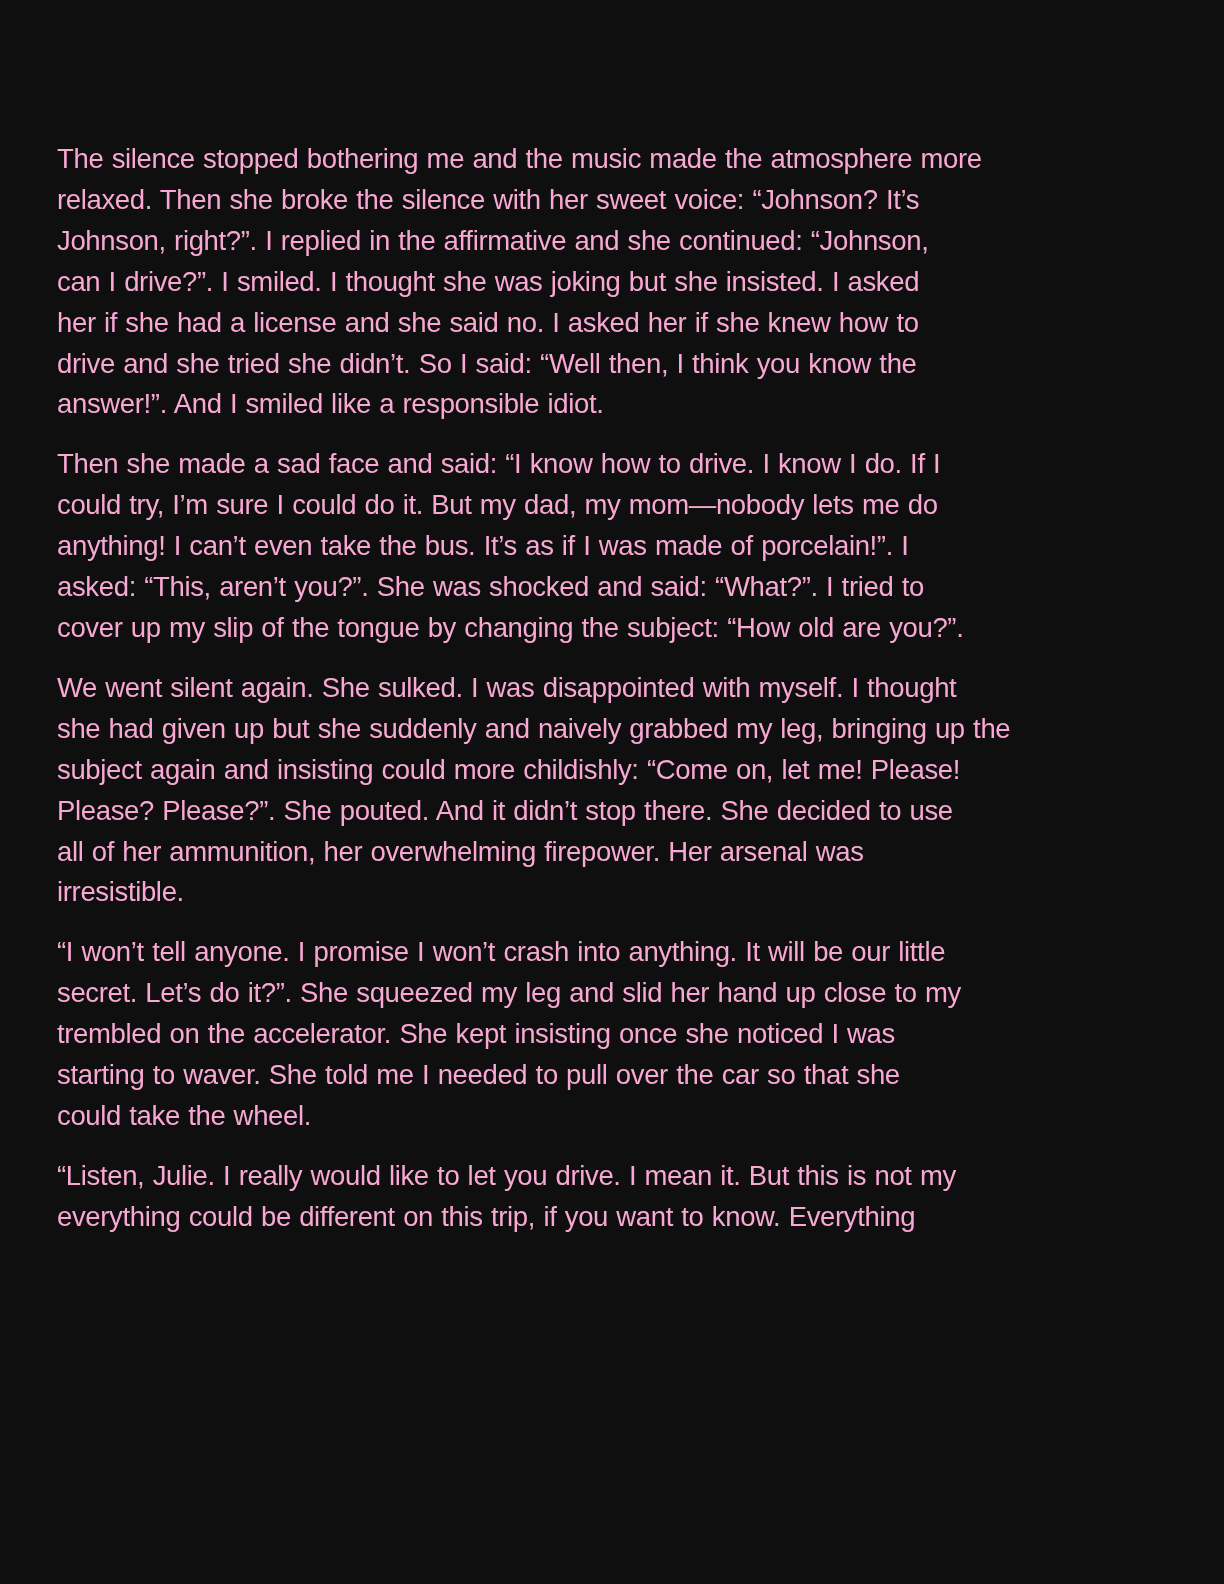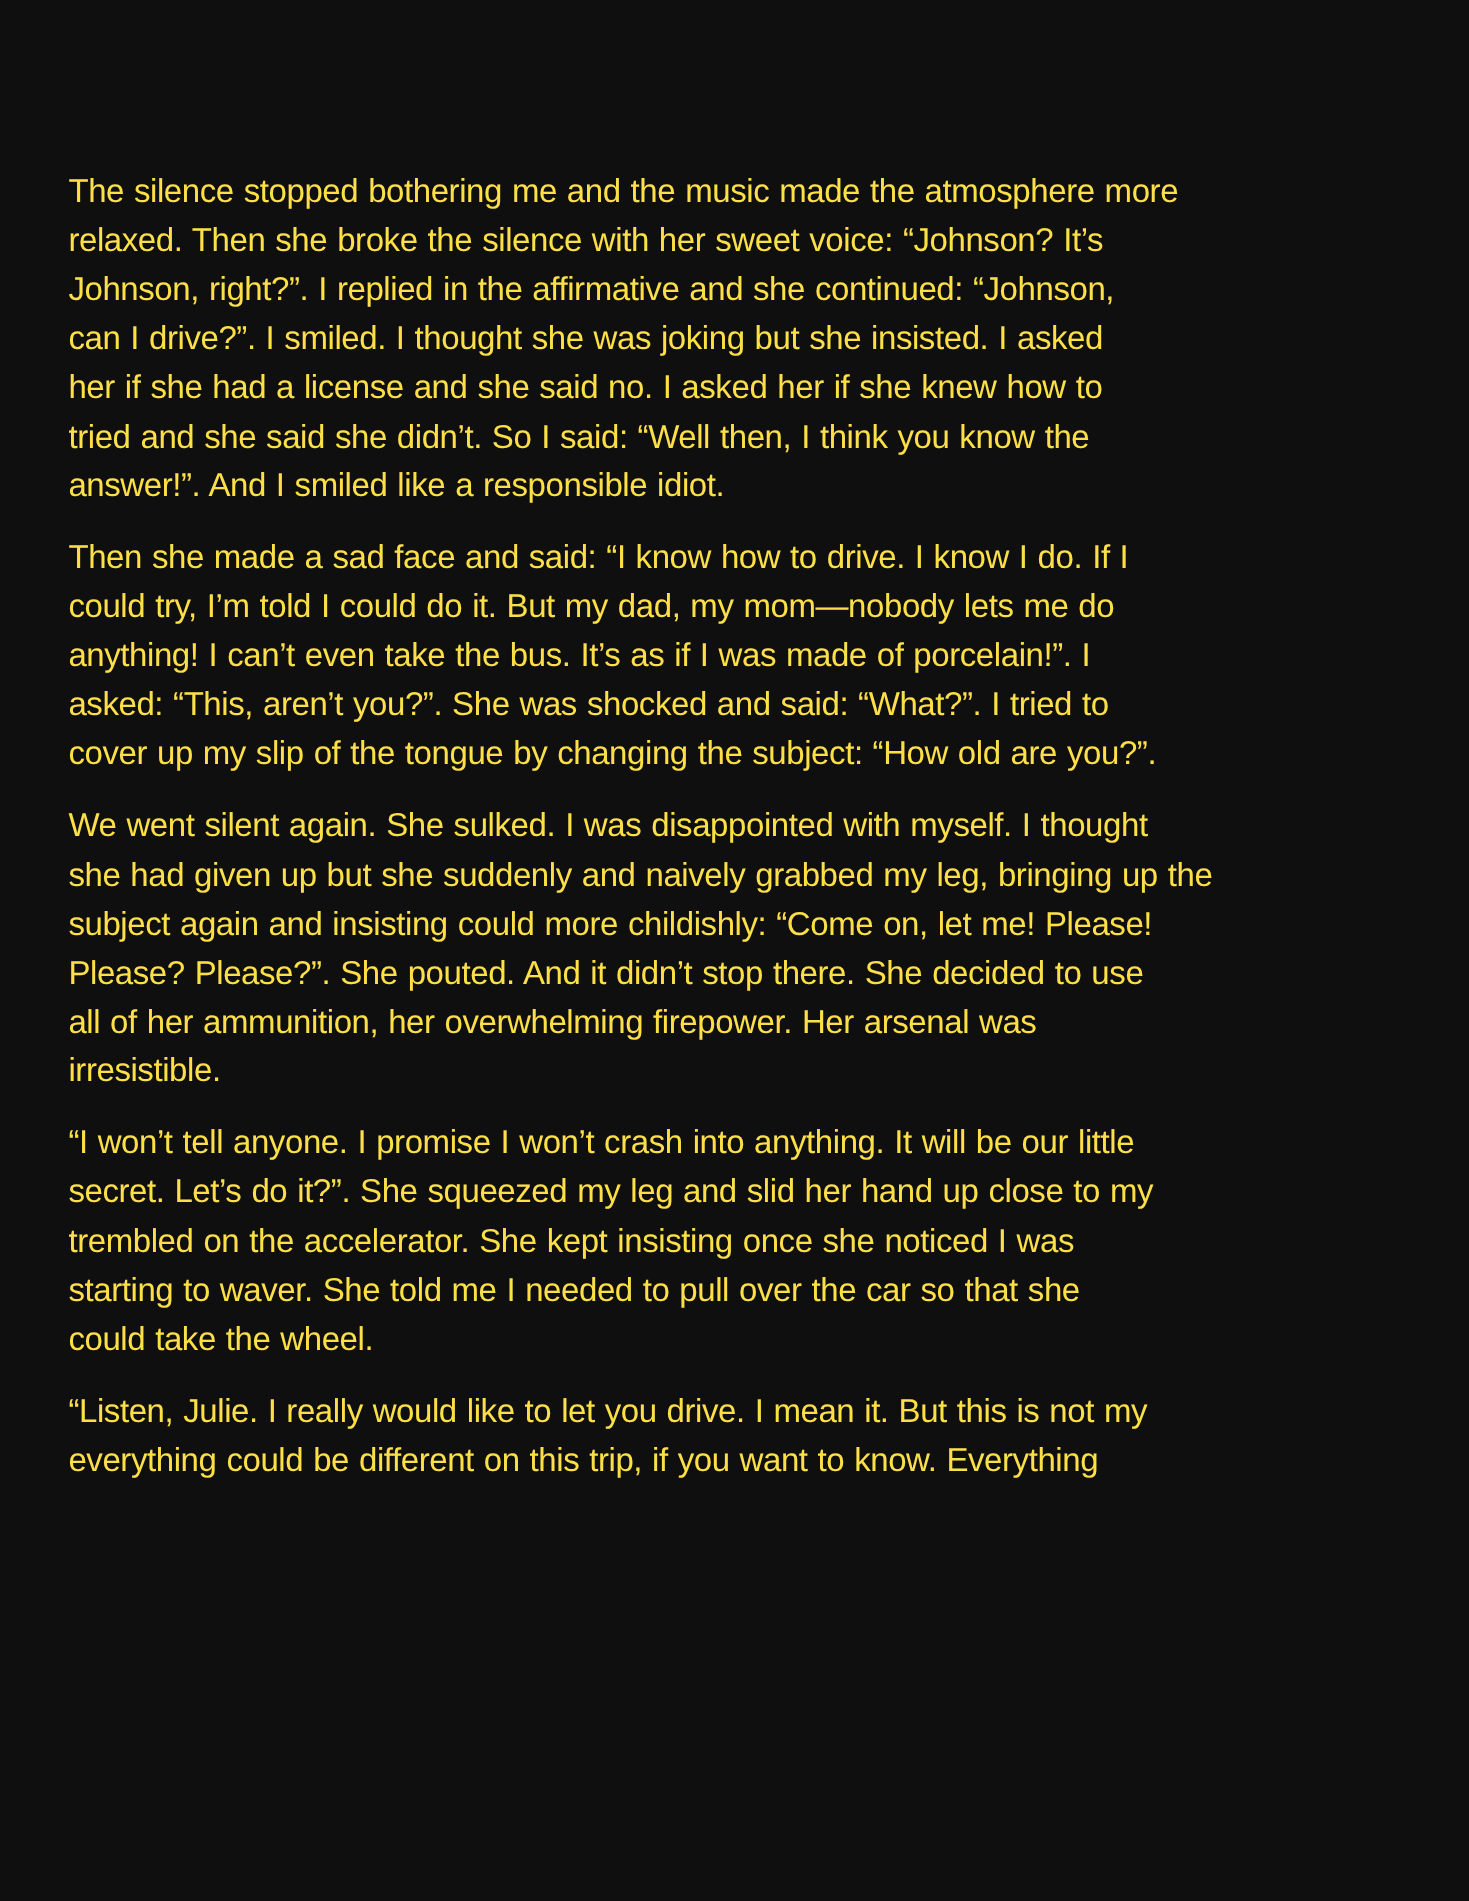--- a/index.html
+++ b/index.html
@@ -11,21 +11,21 @@
       width: 1224px;
       height: 1584px;
       overflow: hidden;
       position: relative;
     }
     .page {
       position: absolute;
       left: 57px;
       top: 139px;
       width: 1105px;
-      color: #fde047;
+      color: #f9a8d4;
       font-family: "Liberation Sans", sans-serif;
       font-size: 27.5px;
       line-height: 40.9px;
       letter-spacing: -0.35px;
       word-spacing: 1px;
     }
     .para {
       margin: 0 0 19px 0;
       white-space: normal;
     }
@@ -38,27 +38,27 @@
 <body>
 
 <div class="page">
 
   <div class="para">
     <span class="line">The silence stopped bothering me and the music made the atmosphere more</span>
     <span class="line">relaxed. Then she broke the silence with her sweet voice: “Johnson? It’s</span>
     <span class="line">Johnson, right?”. I replied in the affirmative and she continued: “Johnson,</span>
     <span class="line">can I drive?”. I smiled. I thought she was joking but she insisted. I asked</span>
     <span class="line">her if she had a license and she said no. I asked her if she knew how to</span>
-    <span class="line">tried and she said she didn’t. So I said: “Well then, I think you know the</span>
+    <span class="line">drive and she tried she didn’t. So I said: “Well then, I think you know the</span>
     <span class="line">answer!”. And I smiled like a responsible idiot.</span>
   </div>
 
   <div class="para">
     <span class="line">Then she made a sad face and said: “I know how to drive. I know I do. If I</span>
-    <span class="line">could try, I’m told I could do it. But my dad, my mom—nobody lets me do</span>
+    <span class="line">could try, I’m sure I could do it. But my dad, my mom—nobody lets me do</span>
     <span class="line">anything! I can’t even take the bus. It’s as if I was made of porcelain!”. I</span>
     <span class="line">asked: “This, aren’t you?”. She was shocked and said: “What?”. I tried to</span>
     <span class="line">cover up my slip of the tongue by changing the subject: “How old are you?”.</span>
   </div>
 
   <div class="para">
     <span class="line">We went silent again. She sulked. I was disappointed with myself. I thought</span>
     <span class="line">she had given up but she suddenly and naively grabbed my leg, bringing up the</span>
     <span class="line">subject again and insisting could more childishly: “Come on, let me! Please!</span>
     <span class="line">Please? Please?”. She pouted. And it didn’t stop there. She decided to use</span>

